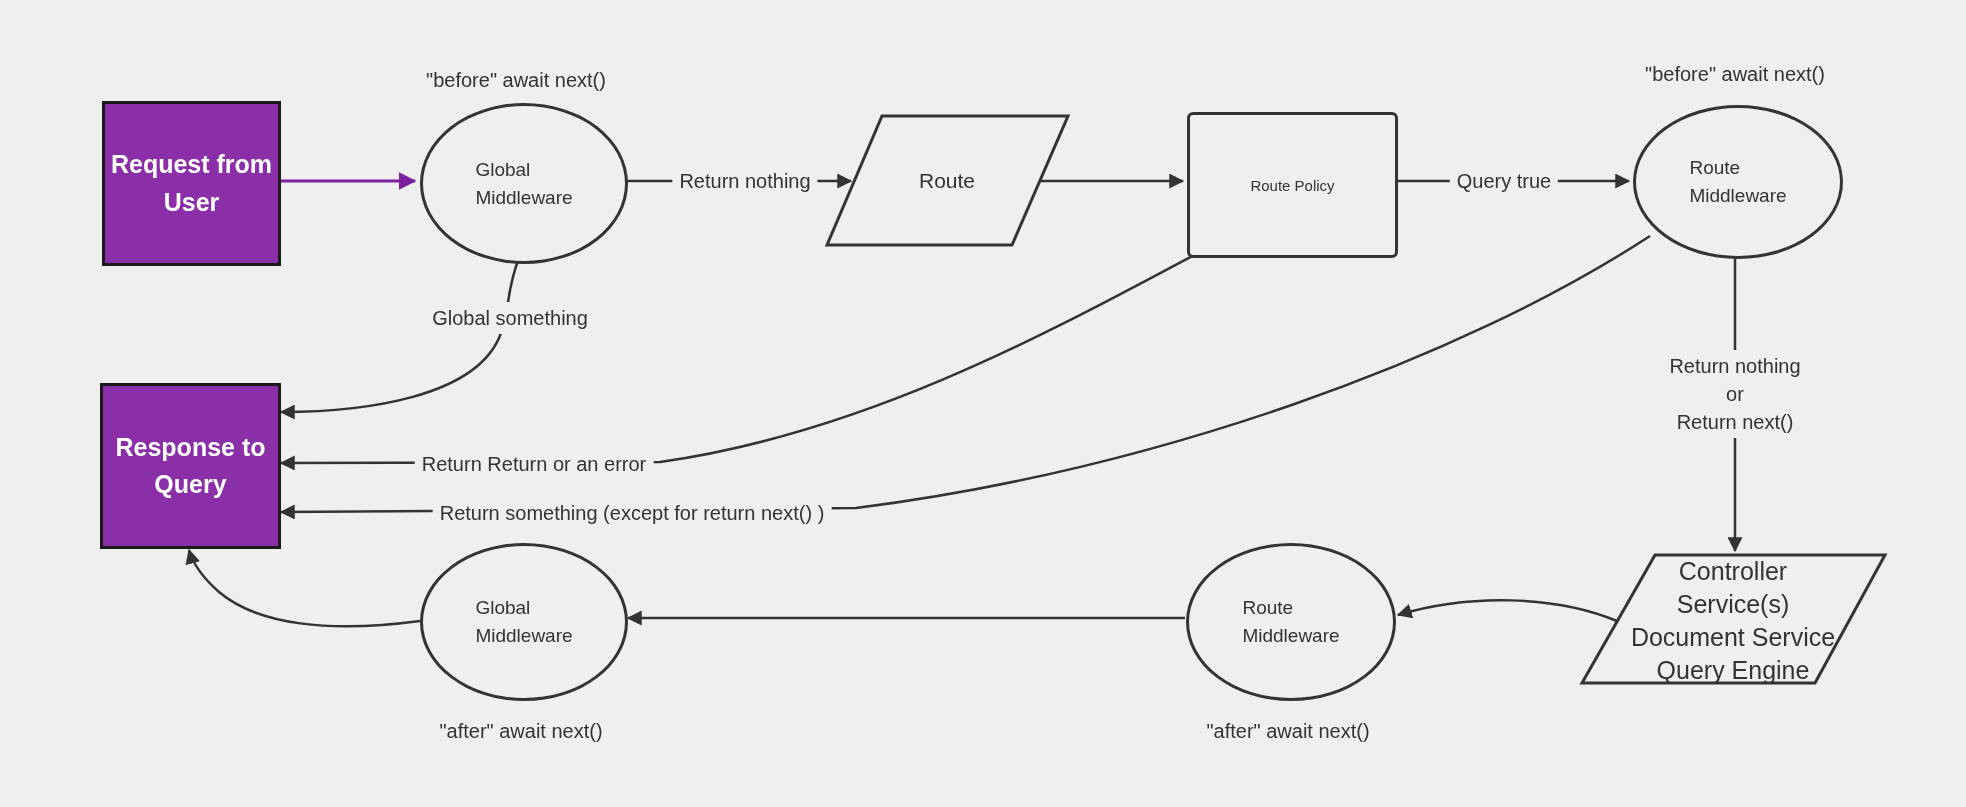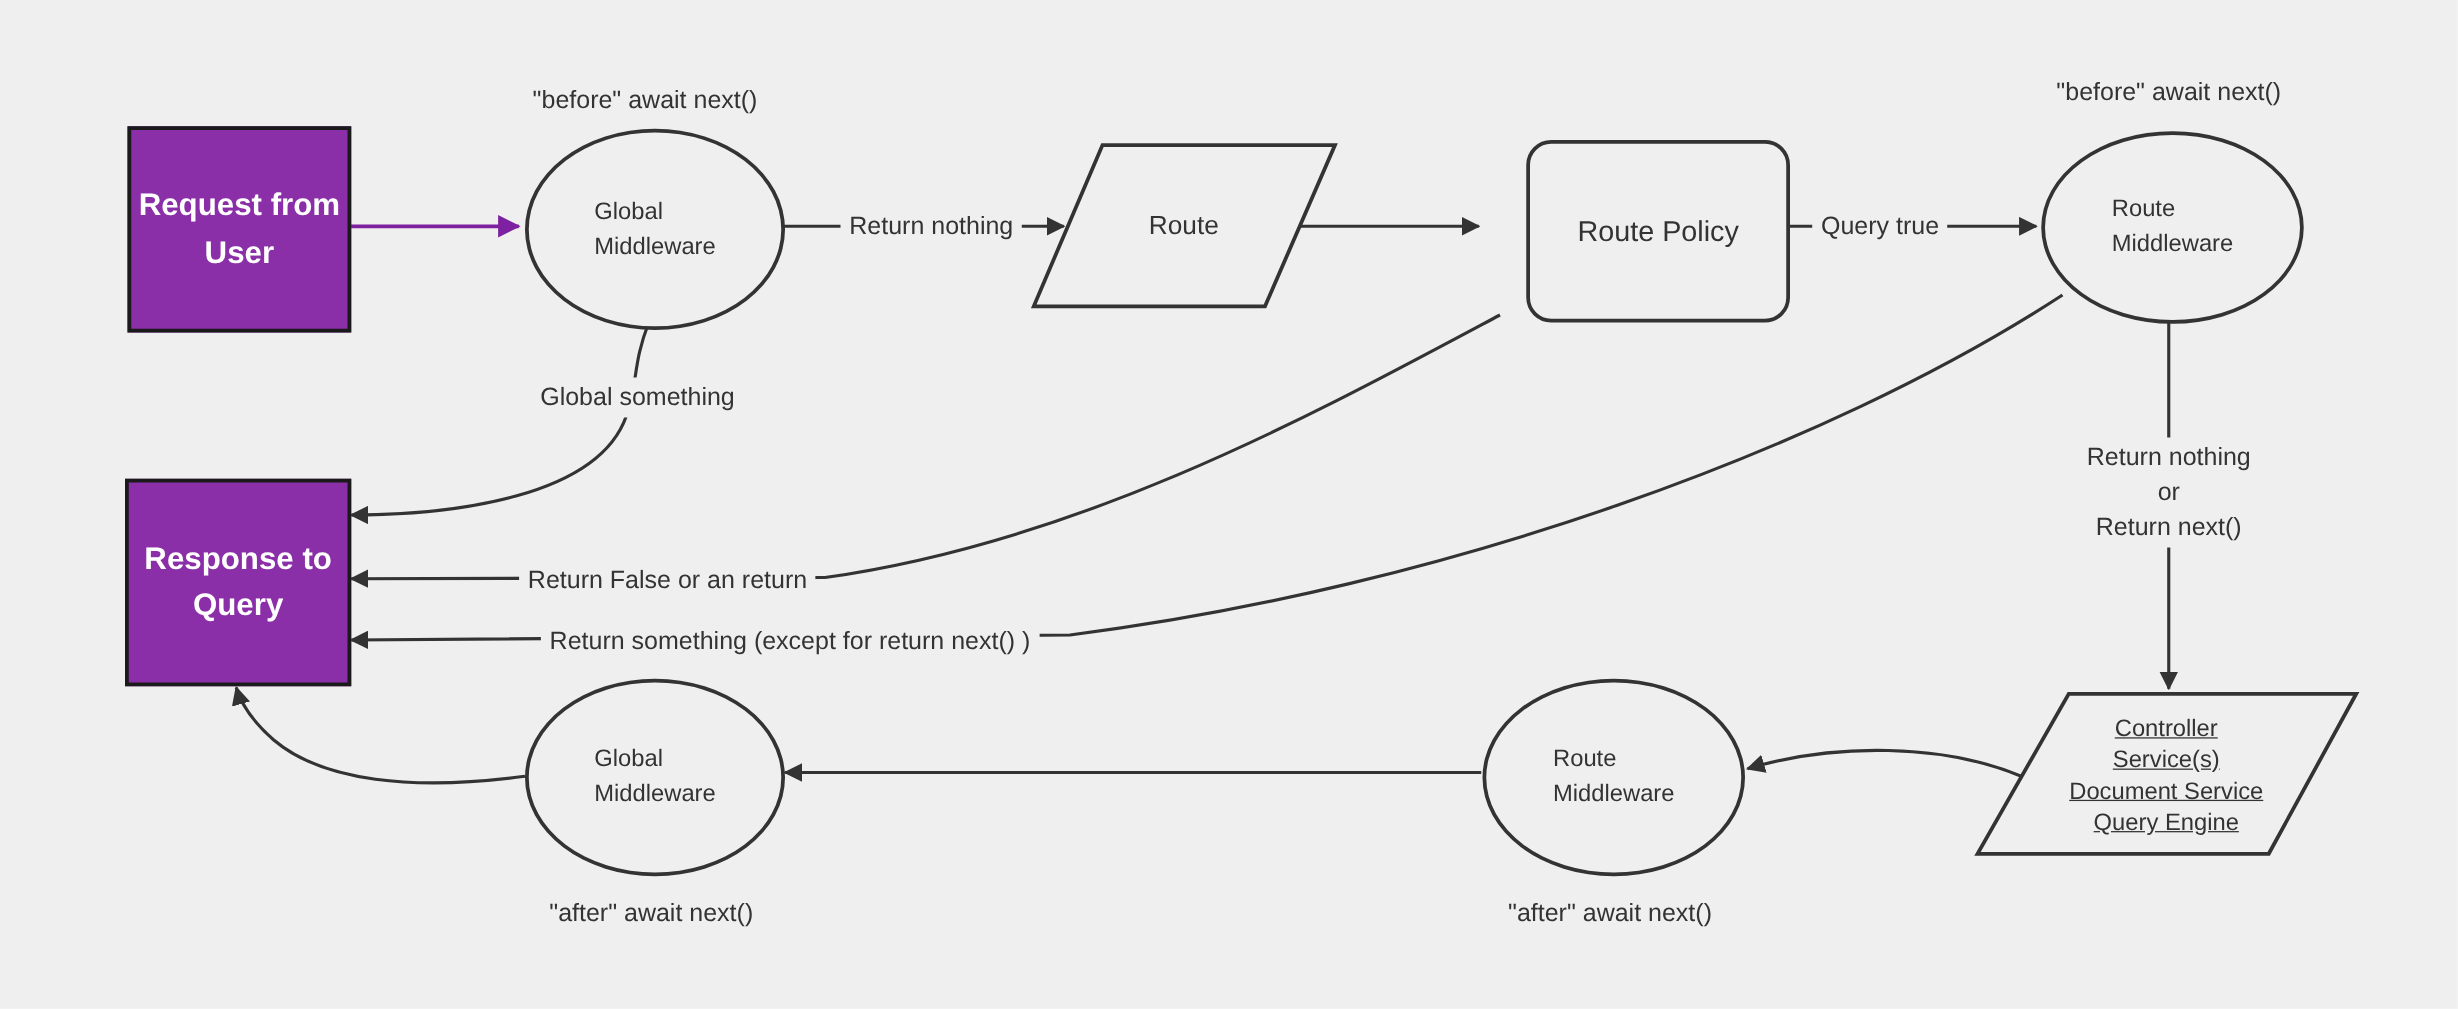--- a/index.html
+++ b/index.html
@@ -8,25 +8,25 @@
   #edges{position:absolute;left:0;top:0;z-index:1;}
   path.edge{stroke:var(--arrow);stroke-width:2.5;fill:none;}
   path.edge.purple{stroke:var(--purple-arrow);stroke-width:3;}
   polygon.shape{fill:var(--node-fill);stroke:var(--stroke);stroke-width:3;}
   .ellipse{position:absolute;border:3px solid var(--stroke);border-radius:50%;background:var(--node-fill);
     z-index:2;display:flex;align-items:center;justify-content:center;text-align:left;
     white-space:pre-line;font-size:19px;color:var(--label-text);line-height:1.45;}
   .purple-box{position:absolute;background:var(--box-fill);border:3px solid var(--box-border);
     z-index:2;display:flex;align-items:center;justify-content:center;text-align:center;
     white-space:pre-line;font-size:25px;font-weight:bold;color:var(--box-text);line-height:1.5;}
-  .rounded{position:absolute;border:3px solid var(--stroke);border-radius:20px;background:var(--node-fill);
-    z-index:2;display:flex;align-items:center;justify-content:center;font-size:23px;color:var(--label-text);margin-left:34px;}
+  .rounded{position:absolute;border:3px solid var(--stroke);border-radius:6px;background:var(--node-fill);
+    z-index:2;display:flex;align-items:center;justify-content:center;font-size:15px;color:var(--label-text);}
   .node-label{position:absolute;transform:translate(-50%,-50%);text-align:center;white-space:pre-line;
     font-size:21px;color:var(--label-text);line-height:1.3;z-index:3;}
-  .node-label.small{font-size:19px;line-height:1.32;text-decoration:underline;}
+  .node-label.small{font-size:25px;line-height:1.32;}
   .edge-label{position:absolute;transform:translate(-50%,-50%);text-align:center;white-space:pre-line;
     font-size:20px;color:var(--label-text);line-height:1.4;z-index:3;}
   .edge-label.masked{background:var(--background);padding:2px 7px;}
 </style>
 </head>
 <body>
 
 <div id="canvas">
 
   <svg id="edges" width="1966" height="807" viewBox="0 0 1966 807">
@@ -85,21 +85,21 @@
   <div class="edge-label" style="left:516px;top:80px;">"before" await next()</div>
 
   <div class="edge-label" style="left:1735px;top:74px;">"before" await next()</div>
 
   <div class="edge-label masked" style="left:745px;top:181px;">Return nothing</div>
 
   <div class="edge-label masked" style="left:1504px;top:181px;">Query true</div>
 
   <div class="edge-label masked" style="left:510px;top:318px;">Global something</div>
 
-  <div class="edge-label masked" style="left:534px;top:464px;">Return False or an return</div>
+  <div class="edge-label masked" style="left:534px;top:464px;">Return Return or an error</div>
 
   <div class="edge-label masked" style="left:632px;top:513px;">Return something (except for return next() )</div>
 
   <div class="edge-label masked" style="left:1735px;top:394px;">Return nothing
 or
 Return next()</div>
 
   <div class="edge-label" style="left:521px;top:731px;">"after" await next()</div>
 
   <div class="edge-label" style="left:1288px;top:731px;">"after" await next()</div>

